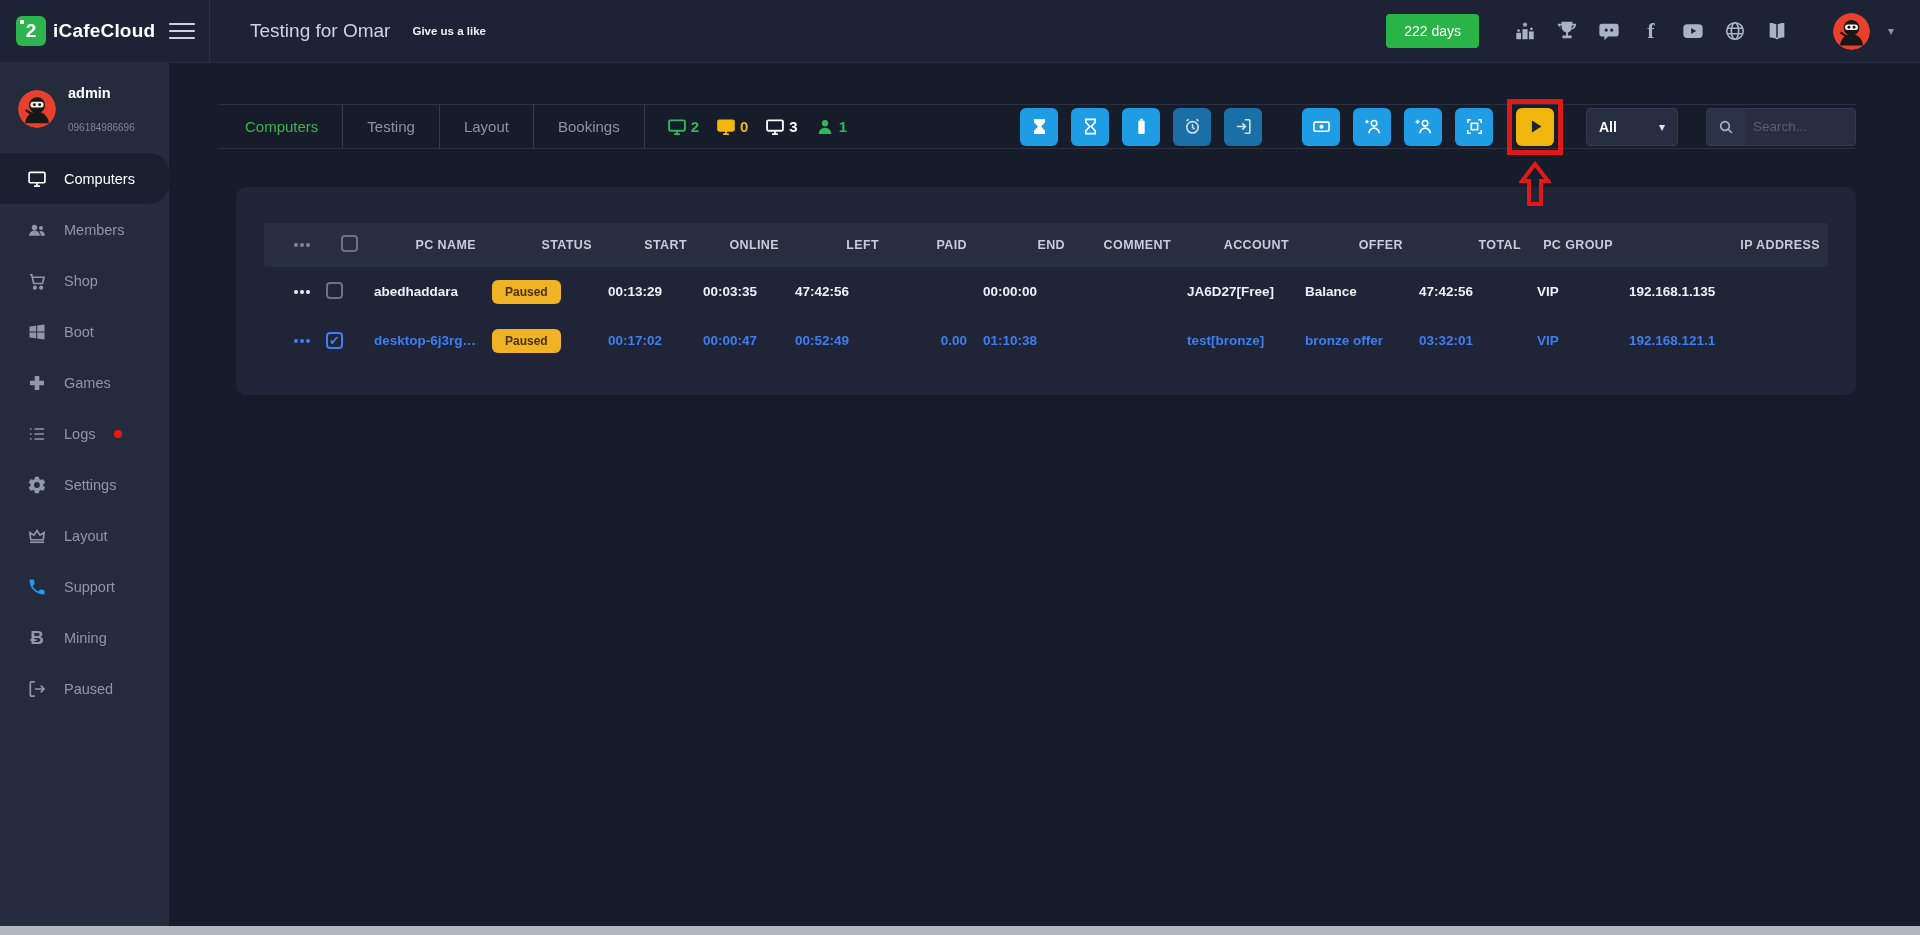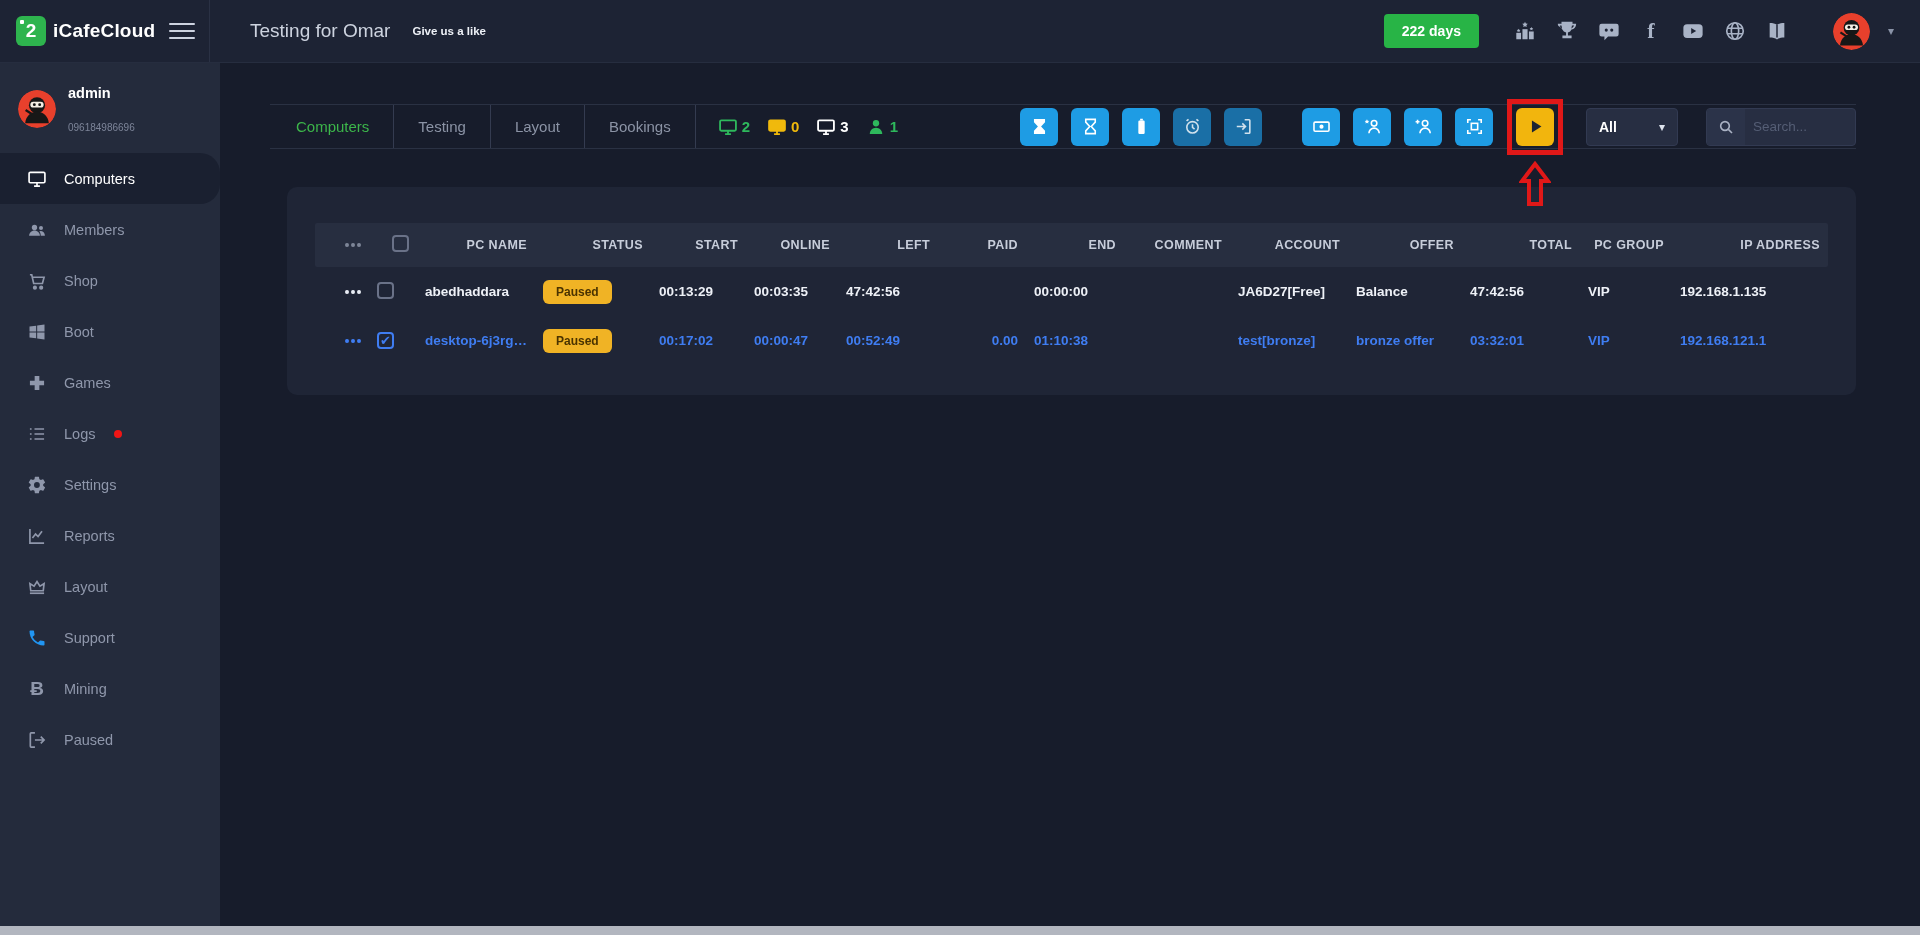--- a/index.html
+++ b/index.html
@@ -13,29 +13,29 @@
   .topbar-left { width:210px; height:100%; display:flex; align-items:center; padding:0 14px 0 16px; border-right:1px solid #2a3144; flex:0 0 auto; }
   .logo { display:flex; align-items:center; gap:7px; }
   .logo-badge { width:30px; height:30px; border-radius:6px; background:#2eb44e; color:#fff; display:flex; align-items:center; justify-content:center; font-weight:bold; font-size:19px; position:relative; }
   .logo-badge::before { content:""; position:absolute; left:4px; top:4px; width:4px; height:4px; background:#fff; border-radius:1px; }
   .logo-text { font-size:19px; font-weight:bold; color:#fff; letter-spacing:.2px; }
   .hamburger { margin-left:auto; width:26px; cursor:pointer; }
   .hamburger span { display:block; height:2.5px; background:#cdd3e0; margin:4.5px 0; border-radius:2px; }
   .topbar-title { font-size:19px; color:#cdd3df; margin-left:40px; font-weight:500; }
   .like-text { font-size:11.5px; font-weight:bold; color:#eef1f7; margin-left:22px; }
   .topbar-right { margin-left:auto; display:flex; align-items:center; gap:18px; padding-right:26px; }
-  .days-btn { background:#28b446; color:#fff; border:none; border-radius:4px; font-size:14px; padding:9px 18px; font-weight:700; cursor:pointer; margin-right:16px; }
+  .days-btn { background:#28b446; color:#fff; border:none; border-radius:4px; font-size:14px; padding:9px 18px; font-weight:400; cursor:pointer; margin-right:16px; }
   .tb-icon { width:24px; height:24px; color:#a9b3c6; display:flex; align-items:center; justify-content:center; cursor:pointer; }
   .tb-icon svg { width:22px; height:22px; }
   .fb-glyph { font-size:22px; font-weight:bold; color:#a9b3c6; font-family:"Liberation Serif",serif; }
   .avatar { width:37px; height:37px; border-radius:50%; overflow:hidden; flex:0 0 auto; cursor:pointer; margin-left:26px; }
   .chev { color:#8a93a8; font-size:12px; cursor:pointer; }
   
   .layout { display:flex; height:872px; }
-  .sidebar { width:220px; background:#242b3c; flex:0 0 auto; padding-top:14px; }
+  .sidebar { width:169px; background:#242b3c; flex:0 0 auto; padding-top:14px; }
   .user { display:flex; align-items:center; gap:12px; padding:8px 16px 20px 18px; }
   .user .avatar { margin-left:0; width:38px; height:38px; }
   .user-name { font-weight:bold; color:#fff; font-size:14.5px; }
   .user-phone { color:#7d8599; font-size:10px; margin-top:21px; }
   .nav-item { height:51px; display:flex; align-items:center; gap:17px; padding-left:27px; color:#8f97ab; font-size:14.5px; cursor:pointer; }
   .nav-item svg { width:20px; height:20px; flex:0 0 auto; }
   .nav-item .bt { font-size:19px; font-weight:bold; width:20px; text-align:center; }
   .nav-item.active { background:#1a2030; color:#fff; border-radius:0 20px 20px 0; }
   .nav-item.active svg { color:#fff; }
   .red-dot { width:8px; height:8px; border-radius:50%; background:#f01515; margin-left:2px; }
@@ -232,27 +232,20 @@
         <span class="red-dot"></span>
       </div>
       <div class="nav-item">
         <svg viewBox="0 0 24 24" fill="currentColor">
             <path d="M19.4 13c.04-.32.06-.66.06-1s-.02-.68-.06-1l2.1-1.65a.5.5 0 0 0 .12-.64l-2-3.46a.5.5 0 0 0-.61-.22l-2.49 1a7.3 7.3 0 0 0-1.73-1l-.38-2.65A.5.5 0 0 0 13.9 2h-4a.5.5 0 0 0-.5.42l-.38 2.65c-.63.26-1.2.6-1.73 1l-2.49-1a.5.5 0 0 0-.61.22l-2 3.46a.5.5 0 0 0 .12.64L4.4 11c-.04.32-.06.66-.06 1s.02.68.06 1l-2.1 1.65a.5.5 0 0 0-.12.64l2 3.46c.14.24.42.34.61.22l2.49-1c.53.4 1.1.74 1.73 1l.38 2.65c.04.24.25.42.5.42h4c.25 0 .46-.18.5-.42l.38-2.65a7.3 7.3 0 0 0 1.73-1l2.49 1c.19.12.47.02.61-.22l2-3.46a.5.5 0 0 0-.12-.64zM11.9 15.5a3.5 3.5 0 1 1 0-7 3.5 3.5 0 0 1 0 7z"></path>
           </svg>
         <span>Settings</span>
       </div>
       <div class="nav-item">
         <svg viewBox="0 0 24 24" fill="none" stroke="currentColor" stroke-width="2">
-            <path d="M3.5 3.5v17h17"></path>
-            <path d="M6.5 14.5l3.8-4.8 3 3 4.7-6.5"></path>
-          </svg>
-        <span>Reports</span>
-      </div>
-      <div class="nav-item">
-        <svg viewBox="0 0 24 24" fill="none" stroke="currentColor" stroke-width="2">
             <path d="M3.5 19.5h17"></path>
             <path d="M4.5 16.5L3.5 8l5 3 3.5-5.5L15.5 11l5-3-1 8.5z"></path>
           </svg>
         <span>Layout</span>
       </div>
       <div class="nav-item">
         <svg class="phone-blue" viewBox="0 0 24 24" fill="#2196f3">
             <path d="M6.6 10.8a15.1 15.1 0 0 0 6.6 6.6l2.2-2.2c.3-.3.7-.4 1-.2 1.1.4 2.3.6 3.6.6.6 0 1 .4 1 1V20c0 .6-.4 1-1 1C10.6 21 3 13.4 3 4c0-.6.4-1 1-1h3.5c.6 0 1 .4 1 1 0 1.2.2 2.4.6 3.6.1.3 0 .7-.2 1z"></path>
           </svg>
         <span>Support</span>

